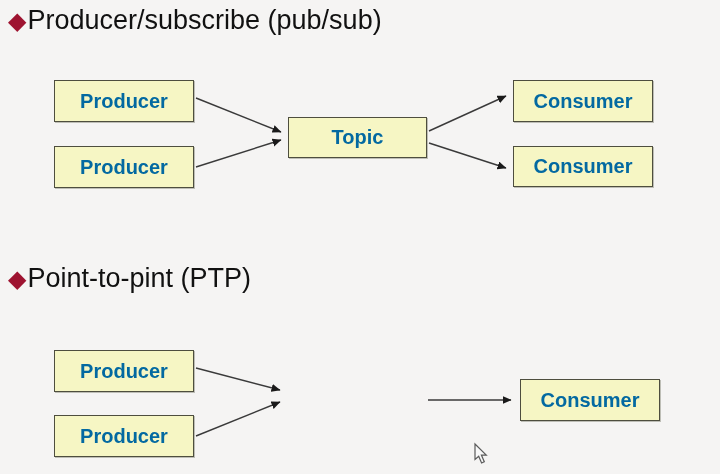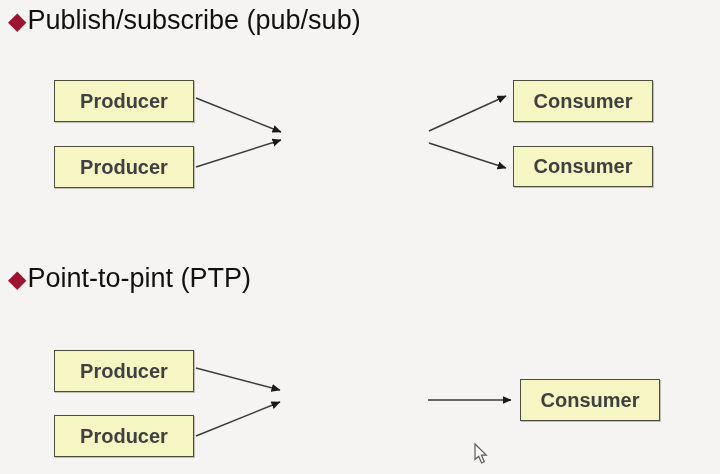--- a/index.html
+++ b/index.html
@@ -36,21 +36,21 @@
   .node{
     position:absolute;
     background:var(--box-fill);
     border:1.5px solid var(--box-border);
     box-shadow:1px 1px 0 rgba(90,90,70,0.35);
     display:flex;
     align-items:center;
     justify-content:center;
     font-weight:bold;
     font-size:20px;
-    color:#404040;
+    color:#0369a1;
     box-sizing:border-box;
   }
   svg.overlay{
     position:absolute;
     left:0;top:0;
     width:720px;height:474px;
     pointer-events:none;
   }
 </style>
 </head>
@@ -74,25 +74,26 @@
     <line x1="196" y1="436" x2="280" y2="402" stroke="#3a3a3a" stroke-width="1.4" marker-end="url(#ah)"></line>
     <line x1="428" y1="400" x2="511" y2="400" stroke="#3a3a3a" stroke-width="1.4" marker-end="url(#ah)"></line>
 
     <g transform="translate(475,444)">
       <path d="M0,0 L0,15.5 L3.7,12.2 L6.6,19 L9.3,17.8 L6.4,11.1 L11.3,11.1 Z" fill="#f8f8f8" stroke="#5a5a5a" stroke-width="1.2" stroke-linejoin="miter"></path>
     </g>
   </svg>
 
   <div class="section-title" style="left:8px;top:6px;">
     <span class="bullet">◆</span>
-    <span class="title-text">Publish/subscribe (pub/sub)</span>
+    <span class="title-text">Producer/subscribe (pub/sub)</span>
   </div>
 
   <div class="node" style="left:54px;top:80px;width:140px;height:42px;">Producer</div>
   <div class="node" style="left:54px;top:146px;width:140px;height:42px;">Producer</div>
+  <div class="node" style="left:288px;top:117px;width:139px;height:41px;">Topic</div>
   <div class="node" style="left:513px;top:80px;width:140px;height:42px;">Consumer</div>
   <div class="node" style="left:513px;top:146px;width:140px;height:41px;">Consumer</div>
 
   <div class="section-title" style="left:8px;top:264px;">
     <span class="bullet">◆</span>
     <span class="title-text">Point-to-pint (PTP)</span>
   </div>
 
   <div class="node" style="left:54px;top:350px;width:140px;height:42px;">Producer</div>
   <div class="node" style="left:54px;top:415px;width:140px;height:42px;">Producer</div>

